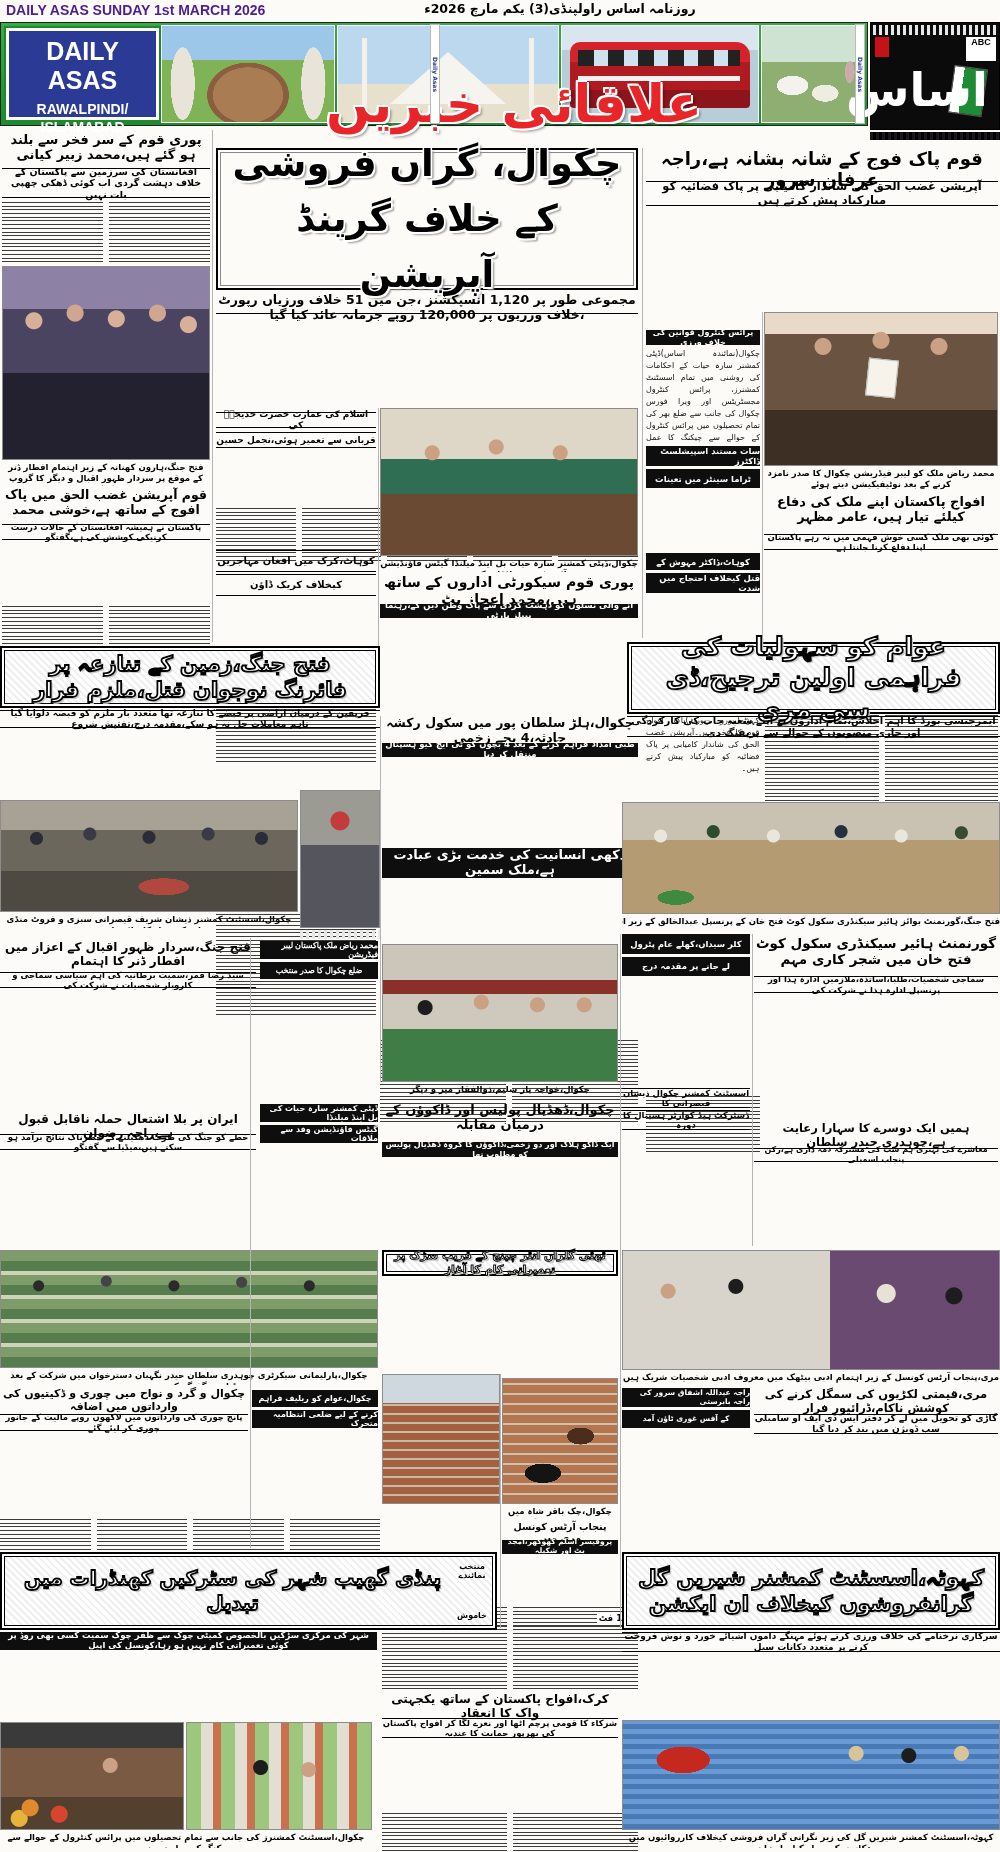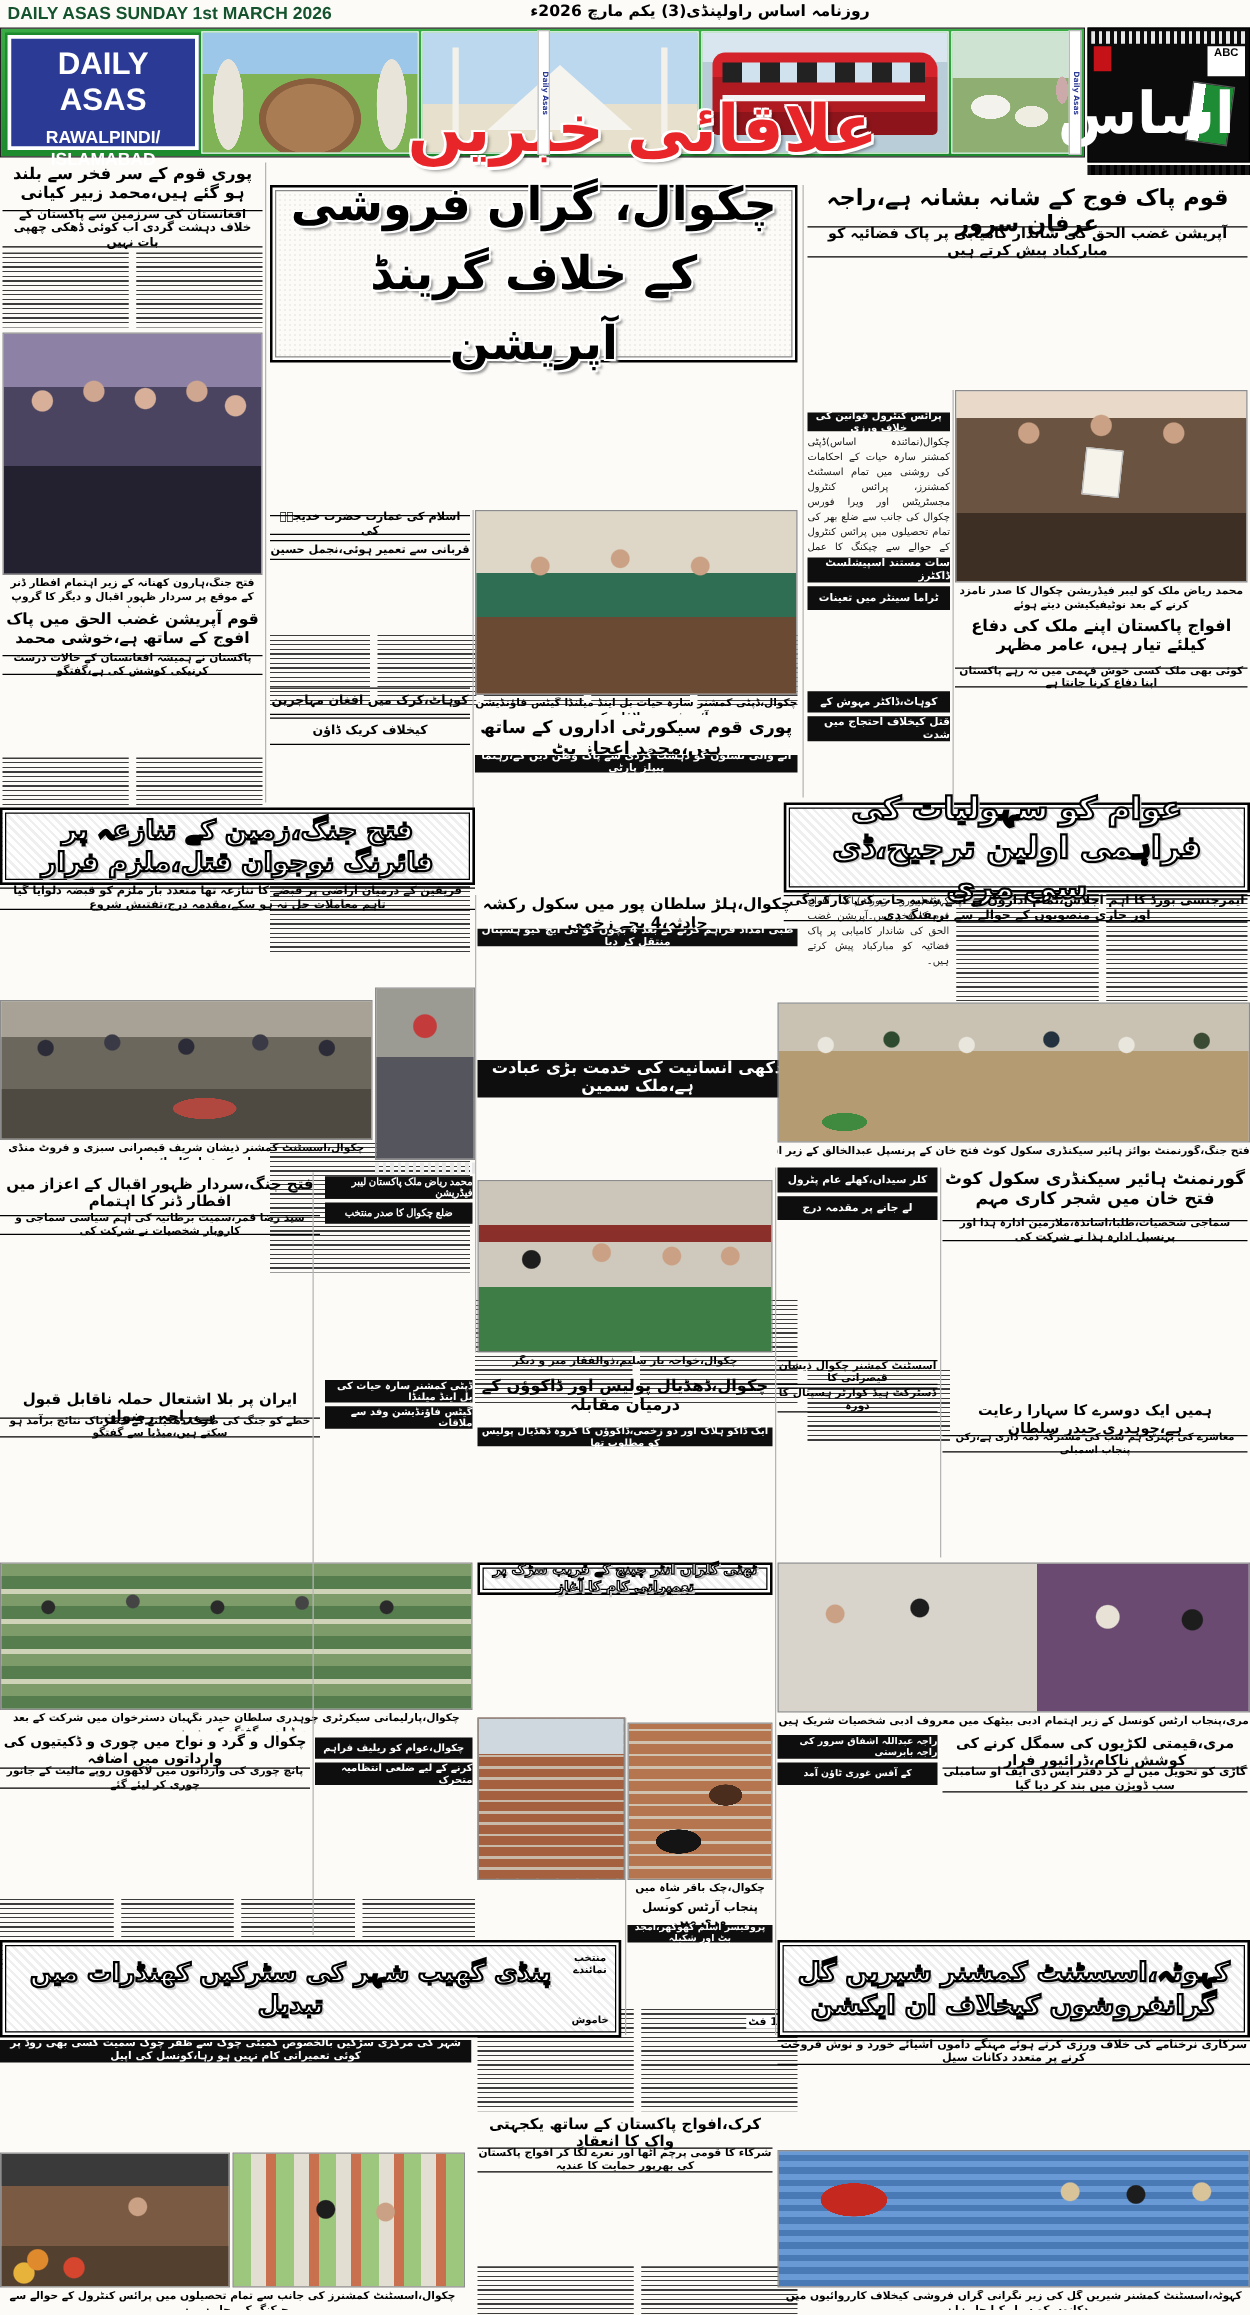--- a/index.html
+++ b/index.html
@@ -36,21 +36,21 @@
       text-shadow:2px 0 0 #fff,-2px 0 0 #fff,0 2px 0 #fff,0 -2px 0 #fff,2px 2px 0 #fff,-2px -2px 0 #fff,3px 3px 3px rgba(0,0,0,.45);}
   .micro{background-image:repeating-linear-gradient(90deg,#e7e7e7 0 3px,transparent 3px 6px);}
   .vstrip{background:#fff;color:#2b3a94;font-weight:700;font-size:6px;writing-mode:vertical-rl;
       text-align:center;border:1px solid #bbb;}
 </style>
 </head>
 <body>
 
 <div class="page">
 
-  <div class="b lt" style="left:6px;top:2px;width:380px;height:18px;font-weight:700;font-size:14px;color:#14532d;">DAILY ASAS SUNDAY 1st MARCH 2026</div>
+  <div class="b lt" style="left:6px;top:2px;width:380px;height:18px;font-weight:700;font-size:14px;color:#4c1d95;">DAILY ASAS SUNDAY 1st MARCH 2026</div>
   <div class="b u" style="left:410px;top:1px;width:300px;height:18px;font-weight:700;font-size:12.5px;text-align:center;color:#000;">روزنامہ اساس راولپنڈی(3) یکم مارچ 2026ء</div>
 
   <div class="b" style="left:0;top:22px;width:868px;height:104px;background:linear-gradient(180deg,#39ab44,#1d8a2e);border:1px solid #222;">
     <div class="b" style="left:5px;top:5px;width:153px;height:92px;background:#2b3a94;border:3px solid #fff;box-shadow:0 0 0 2px #1d8a2e;">
       <div class="lt" style="font-weight:700;font-size:25px;color:#fff;text-align:center;margin-top:6px;">DAILY ASAS</div>
       <div class="lt" style="font-weight:700;font-size:14px;color:#fff;text-align:center;margin-top:6px;">RAWALPINDI/</div>
       <div class="lt" style="font-weight:700;font-size:14px;color:#fff;text-align:center;margin-top:2px;">ISLAMABAD</div>
     </div>
     <div class="b photo" style="left:160px;top:2px;width:174px;height:98px;border-color:#fff;background:
         radial-gradient(ellipse 58px 46px at 50% 72%, #a97c54 0 60%, #8a5f3e 61% 70%, transparent 71%),
@@ -106,20 +106,21 @@
   <div class="b u dk" style="left:2px;top:524px;width:208px;height:16px;font-size:8.5px;">پاکستان نے ہمیشہ افغانستان کے حالات درست کرنیکی کوشش کی ہے،گفتگو</div>
   <div class="b greek" style="left:2px;top:542px;width:208px;height:98px;">
     <div class="gc"></div>
       <div class="gc"></div>
   </div>
   <div class="b vr" style="left:212px;top:130px;height:512px;"></div>
 
   <div class="b speck" style="left:216px;top:148px;width:422px;height:142px;border:2px solid #000;box-shadow:inset 0 0 0 2px #fff,inset 0 0 0 3px #888;display:flex;align-items:center;justify-content:center;">
     <div class="u leadhead" style="font-size:37px;text-align:center;padding:0 6px;">چکوال، گراں فروشی کے خلاف گرینڈ آپریشن</div>
   </div>
+  <div class="b u" style="left:216px;top:292px;width:422px;height:22px;font-weight:700;font-size:12.5px;text-align:center;border-bottom:1px solid #000;">مجموعی طور پر 1,120 انسپکشنز ،جن میں 51 خلاف ورزیاں رپورٹ ،خلاف ورزیوں پر 120,000 روپے جرمانہ عائد کیا گیا</div>
   <div class="b greek" style="left:216px;top:346px;width:422px;height:58px;">
     <div class="gc"></div>
       <div class="gc"></div>
     <div class="gc"></div>
       <div class="gc"></div>
     <div class="gc"></div>
   </div>
 
   <div class="b u dk" style="left:216px;top:412px;width:160px;height:16px;font-size:9px;">اسلام کی عمارت حضرت خدیجہؓ کی</div>
   <div class="b u dk" style="left:216px;top:432px;width:160px;height:16px;font-size:9px;">قربانی سے تعمیر ہوئی،نجمل حسین</div>

